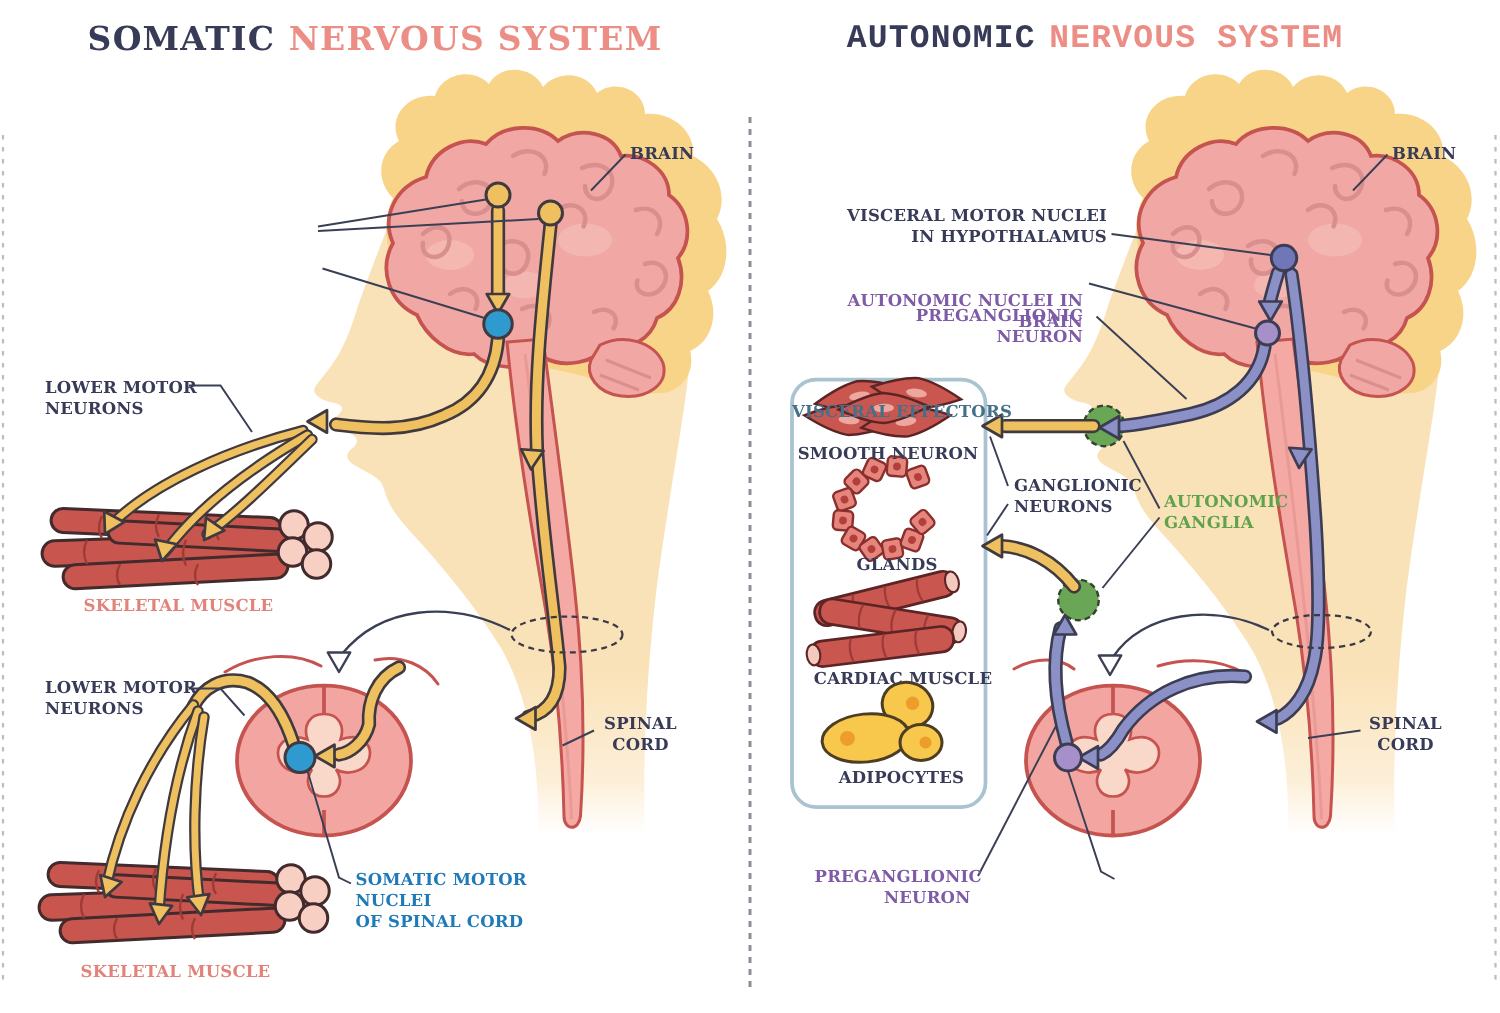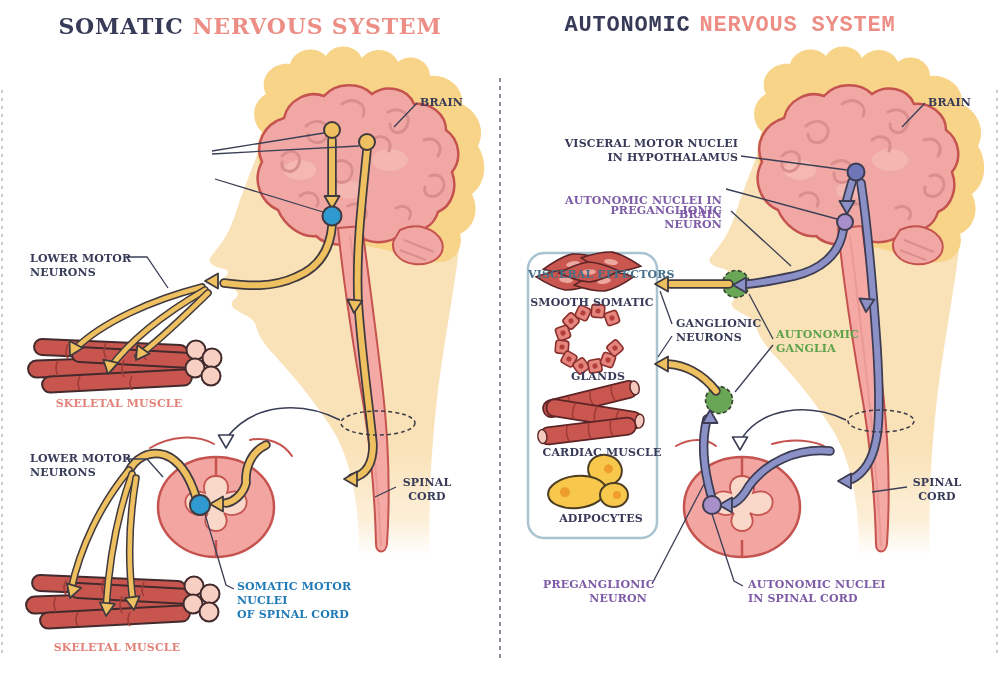--- a/index.html
+++ b/index.html
@@ -387,28 +387,26 @@
 OF SPINAL CORD</div>
 <div class="lbl musc ca" style="left:28px;top:641px;width:178px;">SKELETAL MUSCLE</div>
 
 <div class="lbl navy" style="left:928px;top:96px;width:60px;">BRAIN</div>
 <div class="lbl navy ra" style="left:556px;top:137px;width:182px;">VISCERAL MOTOR NUCLEI
 IN HYPOTHALAMUS</div>
 <div class="lbl purple ra" style="left:520px;top:194px;width:202px;">AUTONOMIC NUCLEI IN BRAIN</div>
 <div class="lbl purple ra" style="left:590px;top:204px;width:132px;">PREGANGLIONIC
 NEURON</div>
 <div class="lbl teal" style="left:528px;top:238px;width:150px;margin-top:30px;">VISCERAL EFFECTORS</div>
-<div class="lbl navy ca" style="left:527px;top:296px;width:130px;">SMOOTH SOMATIC</div>
+<div class="lbl navy ca" style="left:527px;top:296px;width:130px;">SMOOTH NEURON</div>
 <div class="lbl navy ca" style="left:527px;top:370px;width:142px;">GLANDS</div>
 <div class="lbl navy ca" style="left:527px;top:446px;width:150px;">CARDIAC MUSCLE</div>
 <div class="lbl navy ca" style="left:527px;top:512px;width:148px;">ADIPOCYTES</div>
 <div class="lbl navy" style="left:676px;top:317px;width:110px;">GANGLIONIC
 NEURONS</div>
 <div class="lbl green" style="left:776px;top:328px;width:110px;">AUTONOMIC
 GANGLIA</div>
 <div class="lbl navy ca" style="left:908px;top:476px;width:58px;">SPINAL
 CORD</div>
 <div class="lbl purple ra" style="left:543px;top:578px;width:104px;">PREGANGLIONIC
 NEURON</div>
-<div class="lbl purple" style="left:748px;top:578px;width:140px;">AUTONOMIC NUCLEI
-IN SPINAL CORD</div>
 
 </div>
 
 </body></html>

